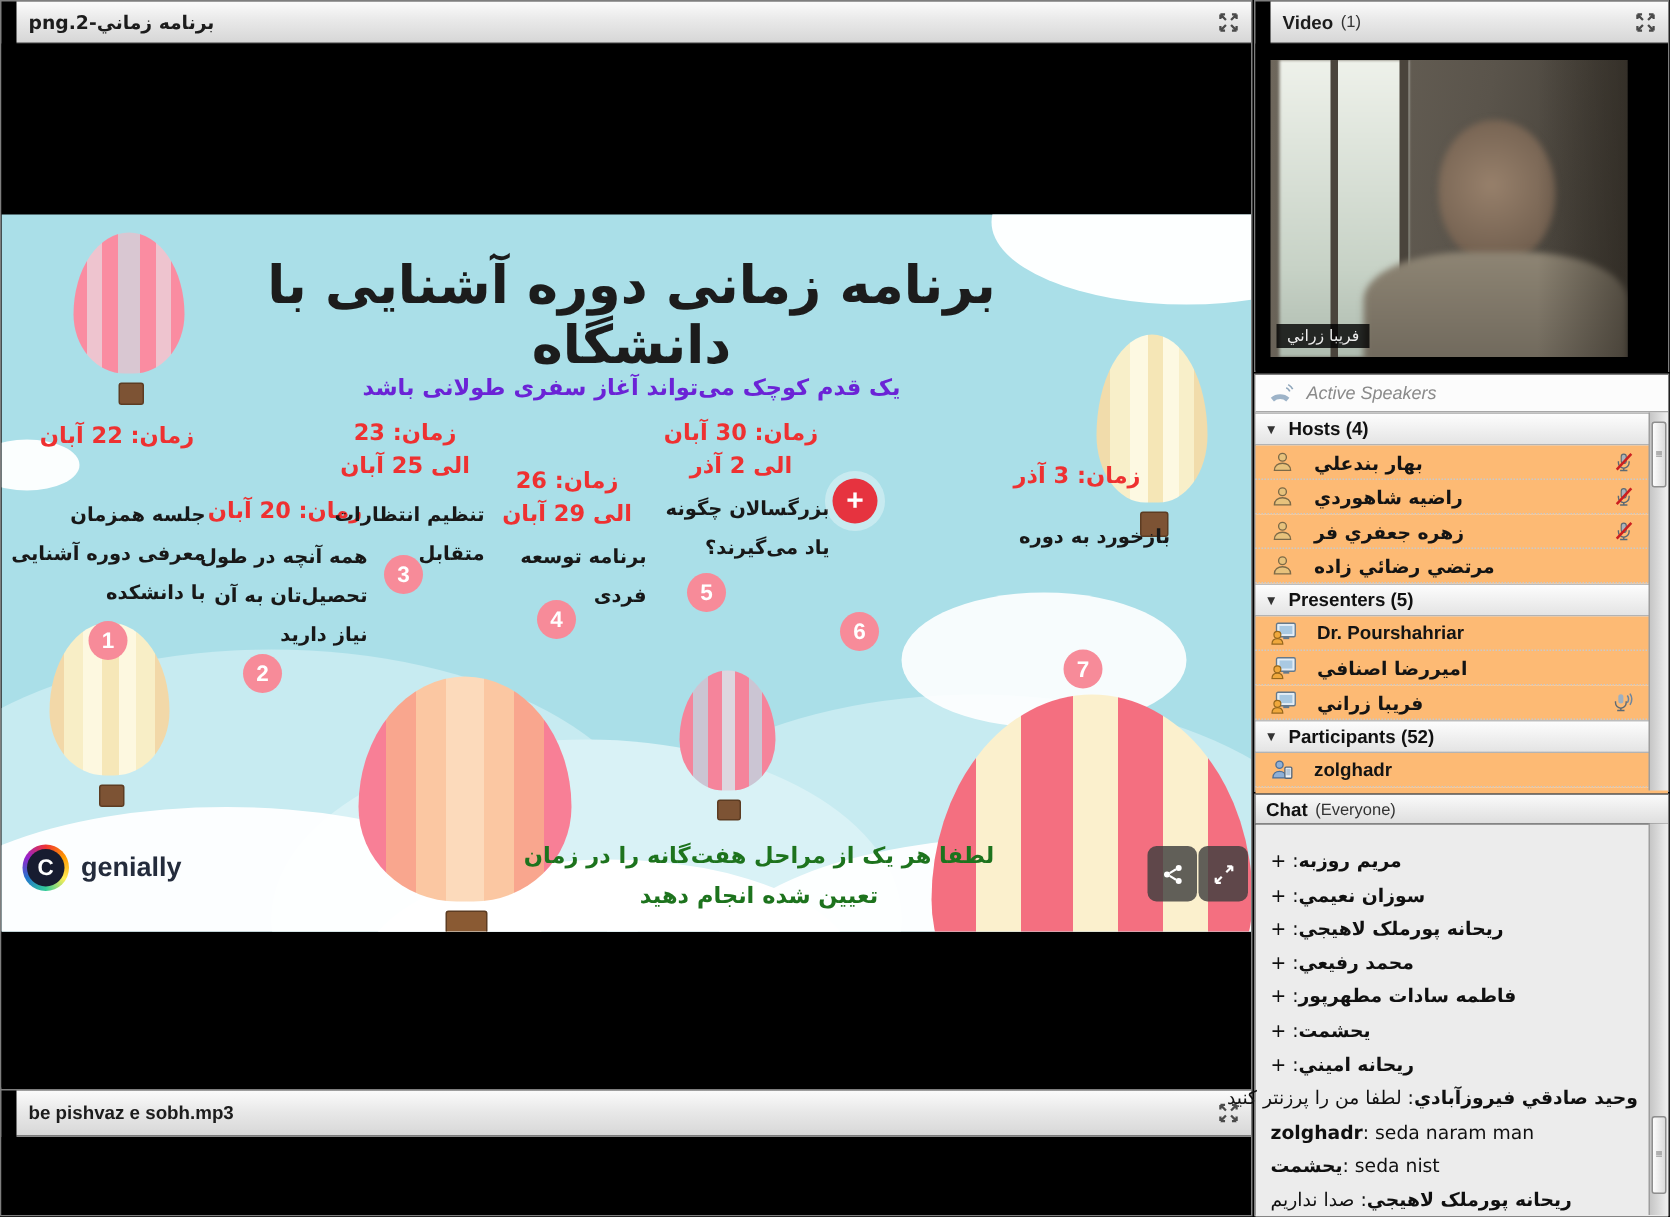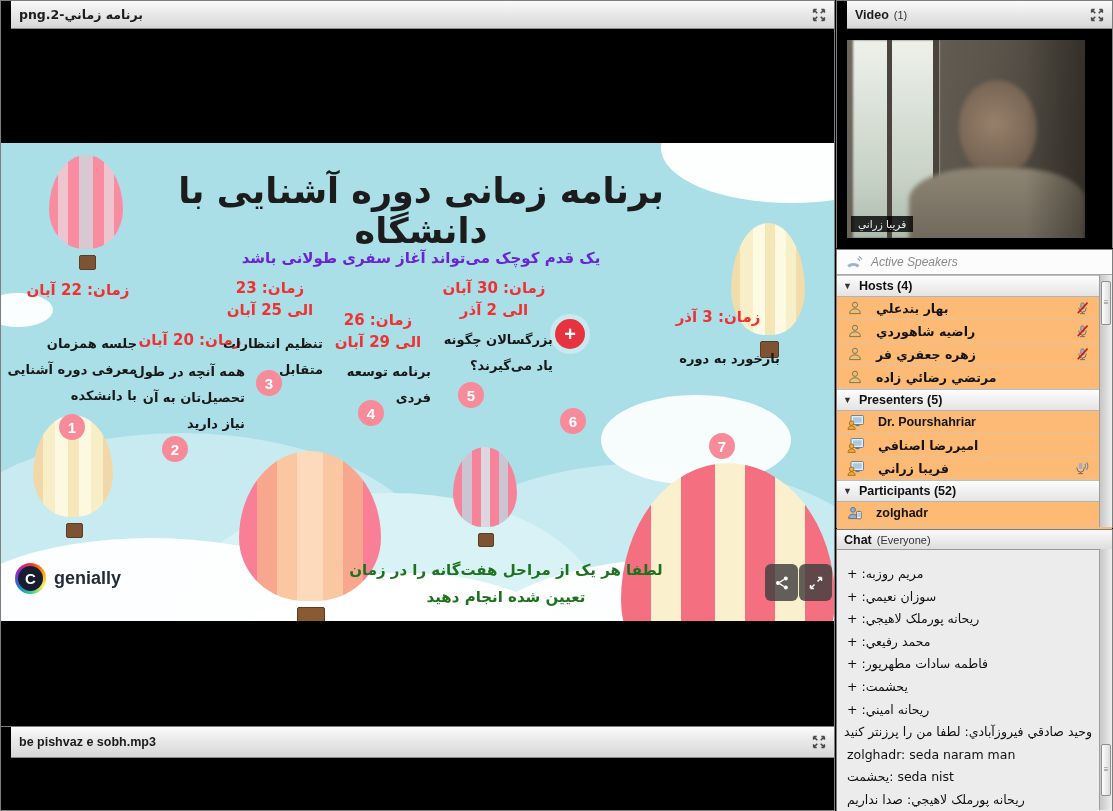--- a/index.html
+++ b/index.html
@@ -91,21 +91,21 @@
   .vscroll .handle{position:absolute;left:1px;right:1px;background:linear-gradient(90deg,#fdfdfd,#dcdcdc);
     border:1px solid #8f8f8f;border-radius:2px;display:flex;align-items:center;justify-content:center;
     color:#777;font-size:8px;line-height:6px;}
 
   .chat-header{height:19px;background:linear-gradient(#fafafa,#dedede);border-bottom:1px solid #9a9a9a;
     display:flex;align-items:center;padding:0 7px;}
   .chat-title{font-size:12.5px;font-weight:bold;color:#111;}
   .chat-body{height:262px;background:#ececec;padding:13px 20px 0 10px;box-sizing:border-box;}
   .chat-line{line-height:22.6px;font-size:12.5px;color:#101010;white-space:nowrap;
     text-align:left;unicode-bidi:embed;}
-  .chat-line b{font-weight:normal;margin-top:44px;}
+  .chat-line b{font-weight:bold;margin-top:44px;}
 
   svg{display:block;}
 </style>
 </head>
 <body>
 
 <div class="pod" style="left:0;top:0;width:835px;height:726px;">
   <div class="pod-header">
     <span class="pod-title fa" dir="rtl">برنامه زماني-2.png</span>
     <span class="expand-icon">

